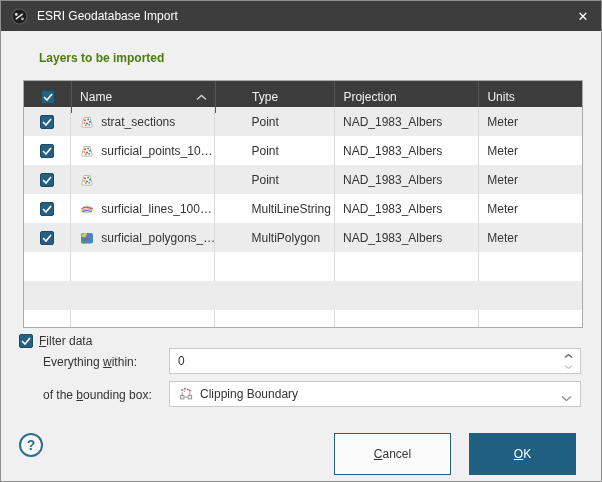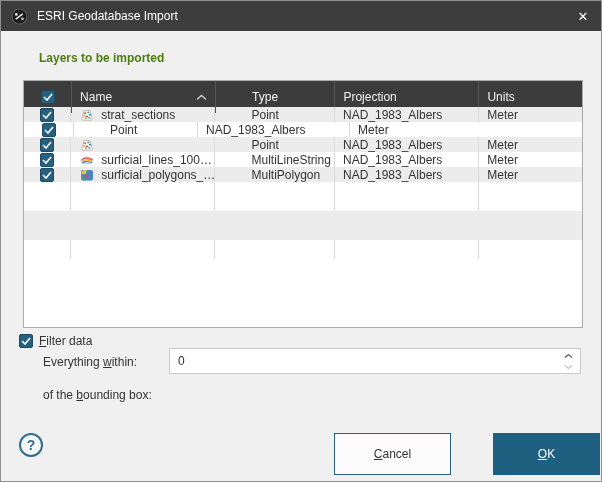--- a/index.html
+++ b/index.html
@@ -34,21 +34,21 @@
     display:flex; align-items:center; padding:16px 8px;
     border-right:1px solid #555555; overflow:hidden; white-space:nowrap;
   }
   .th:last-child { border-right:none; }
   .col-check { width:50px; justify-content:center; }
   .col-name  { width:152px; }
   .col-type  { width:96px;margin-left:28px; }
   .col-proj  { width:152px; }
   .col-units { width:108px; }
   .sort-caret { margin-left:auto; display:flex; align-items:center; }
-  .trow { display:flex; height:15px; background:#ffffff; }
+  .trow { display:flex; height:29px; background:#ffffff; }
   .trow.alt { background:#ececec; }
   .cell {
     display:flex; align-items:center; padding:0 8px;
     border-right:1px solid #d9d9d9; overflow:hidden; white-space:nowrap;
   }
   .cell:last-child { border-right:none; }
   .trow.nosep .cell { border-right-color:transparent; }
   .cell.c-check { justify-content:center; padding:0; }
   .layer-icon { width:16px; height:16px; margin-right:6px; flex:0 0 auto; }
   .checkbox {
@@ -85,21 +85,21 @@
     border:2px solid #2e6e8e; border-radius:50%; color:#2e6e8e;
     display:flex; align-items:center; justify-content:center;
     font-size:14px; font-weight:bold; cursor:pointer; background:#f7f7f7;
   }
   .btn {
     position:absolute; top:432px; height:42px;
     display:flex; align-items:center; justify-content:center;
     font-size:12px; cursor:pointer;
   }
   .btn-cancel { left:333px; width:117px; background:#fbfbfb; border:1px solid #27607f; color:#333; }
-  .btn-ok     { left:492px; width:107px; background:#1f5f80; border:1px solid #1f5f80; color:#ffffff; }
+  .btn-ok     { left:468px; width:107px; background:#1f5f80; border:1px solid #1f5f80; color:#ffffff; }
 </style>
 </head>
 <body>
 
 <div class="dialog">
 
   <div class="titlebar">
     <span class="app-icon">
       <svg width="17" height="17" viewBox="0 0 16 16">
         <circle cx="8" cy="8" r="7" fill="#1e1e1e" stroke="#5a5a5a" stroke-width="1"></circle>
@@ -177,52 +177,68 @@
       </div>
     </div>
         <div class="trow">
       <div class="cell col-check c-check">
         <span class="checkbox">
           <svg width="10" height="8" viewBox="0 0 10 8">
                 <polyline points="1,4 4,7 9,1" fill="none" stroke="#ffffff" stroke-width="1.6"></polyline>
               </svg>
         </span>
       </div>
-      <div class="cell col-type">
-        <span>Point</span>
-      </div>
-      <div class="cell col-proj">
-        <span>NAD_1983_Albers</span>
-      </div>
-      <div class="cell col-units">
-        <span>Meter</span>
-      </div>
-    </div>
-        <div class="trow alt">
-      <div class="cell col-check c-check">
-        <span class="checkbox">
-          <svg width="10" height="8" viewBox="0 0 10 8">
-                <polyline points="1,4 4,7 9,1" fill="none" stroke="#ffffff" stroke-width="1.6"></polyline>
-              </svg>
-        </span>
-      </div>
       <div class="cell col-name">
         <span class="layer-icon">
           <svg width="16" height="16" viewBox="0 0 16 16">
             <path d="M5 3.5 L11 3.5 L13.2 11.8 A1.3 1.3 0 0 1 12 13.2 L4 13.2 A1.3 1.3 0 0 1 2.8 11.8 Z" fill="#fcfcfc" stroke="#b9b9b9" stroke-width="1"></path>
             <circle cx="6" cy="6.2" r="1" fill="#d94f4f"></circle>
                 <circle cx="9.2" cy="5.6" r="1" fill="#4a9e4a"></circle>
             <circle cx="11" cy="7.8" r="1" fill="#4477cc"></circle>
                 <circle cx="5.4" cy="9" r="1" fill="#e6a12e"></circle>
             <circle cx="8" cy="9.4" r="1" fill="#c84444"></circle>
                 <circle cx="10.2" cy="10.8" r="1" fill="#45a0c0"></circle>
             <circle cx="6.8" cy="11.2" r="1" fill="#8ab33f"></circle>
           </svg>
         </span>
 
+        <span>surficial_points_10…</span>
+      </div>
+      <div class="cell col-type">
+        <span>Point</span>
+      </div>
+      <div class="cell col-proj">
+        <span>NAD_1983_Albers</span>
+      </div>
+      <div class="cell col-units">
+        <span>Meter</span>
+      </div>
+    </div>
+        <div class="trow alt">
+      <div class="cell col-check c-check">
+        <span class="checkbox">
+          <svg width="10" height="8" viewBox="0 0 10 8">
+                <polyline points="1,4 4,7 9,1" fill="none" stroke="#ffffff" stroke-width="1.6"></polyline>
+              </svg>
+        </span>
+      </div>
+      <div class="cell col-name">
+        <span class="layer-icon">
+          <svg width="16" height="16" viewBox="0 0 16 16">
+            <path d="M5 3.5 L11 3.5 L13.2 11.8 A1.3 1.3 0 0 1 12 13.2 L4 13.2 A1.3 1.3 0 0 1 2.8 11.8 Z" fill="#fcfcfc" stroke="#b9b9b9" stroke-width="1"></path>
+            <circle cx="6" cy="6.2" r="1" fill="#d94f4f"></circle>
+                <circle cx="9.2" cy="5.6" r="1" fill="#4a9e4a"></circle>
+            <circle cx="11" cy="7.8" r="1" fill="#4477cc"></circle>
+                <circle cx="5.4" cy="9" r="1" fill="#e6a12e"></circle>
+            <circle cx="8" cy="9.4" r="1" fill="#c84444"></circle>
+                <circle cx="10.2" cy="10.8" r="1" fill="#45a0c0"></circle>
+            <circle cx="6.8" cy="11.2" r="1" fill="#8ab33f"></circle>
+          </svg>
+        </span>
+
       </div>
       <div class="cell col-type">
         <span>Point</span>
       </div>
       <div class="cell col-proj">
         <span>NAD_1983_Albers</span>
       </div>
       <div class="cell col-units">
         <span>Meter</span>
       </div>
@@ -361,20 +377,40 @@
       <span class="sb">
         <svg width="9" height="6" viewBox="0 0 9 6">
             <polyline points="1,1.5 4.5,4.5 8,1.5" fill="none" stroke="#c6c6c6" stroke-width="1.3"></polyline>
           </svg>
       </span>
     </div>
   </div>
 
   <div class="lbl-bounding"><span>of the </span><span class="accel">b</span><span>ounding box:</span></div>
 
+  <div class="combo">
+    <span class="cb-icon">
+      <svg width="16" height="16" viewBox="0 0 16 16">
+        <rect x="2.5" y="9.5" width="3.4" height="3.4" fill="#f0f0f0" stroke="#9a9a9a"></rect>
+        <rect x="10.2" y="9.5" width="3.4" height="3.4" fill="#f0f0f0" stroke="#9a9a9a"></rect>
+        <path d="M6 11.2 H10 M4.2 9.4 V6.2 M11.9 9.4 V6.2" fill="none" stroke="#9a9a9a" stroke-width="1"></path>
+        <circle cx="4.2" cy="4" r="1" fill="#e0556a"></circle>
+          <circle cx="7" cy="2.8" r="1" fill="#e0556a"></circle>
+        <circle cx="9.8" cy="3.6" r="1" fill="#e0556a"></circle>
+          <circle cx="11.9" cy="4.8" r="1" fill="#e0556a"></circle>
+        <circle cx="6.4" cy="5.2" r="0.8" fill="#e88"></circle>
+      </svg>
+    </span>
+    <span>Clipping Boundary</span>
+    <span class="chev">
+      <svg width="11" height="7" viewBox="0 0 11 7">
+          <polyline points="1,1.5 5.5,5.5 10,1.5" fill="none" stroke="#8a8a8a" stroke-width="1.3"></polyline>
+        </svg>
+    </span>
+  </div>
 
   <div class="help-btn">?</div>
   <div class="btn btn-cancel">
       <span><span></span><span class="accel">C</span><span>ancel</span></span>
     </div>
   <div class="btn btn-ok">
       <span><span></span><span class="accel">O</span><span>K</span></span>
     </div>
 
 </div>

